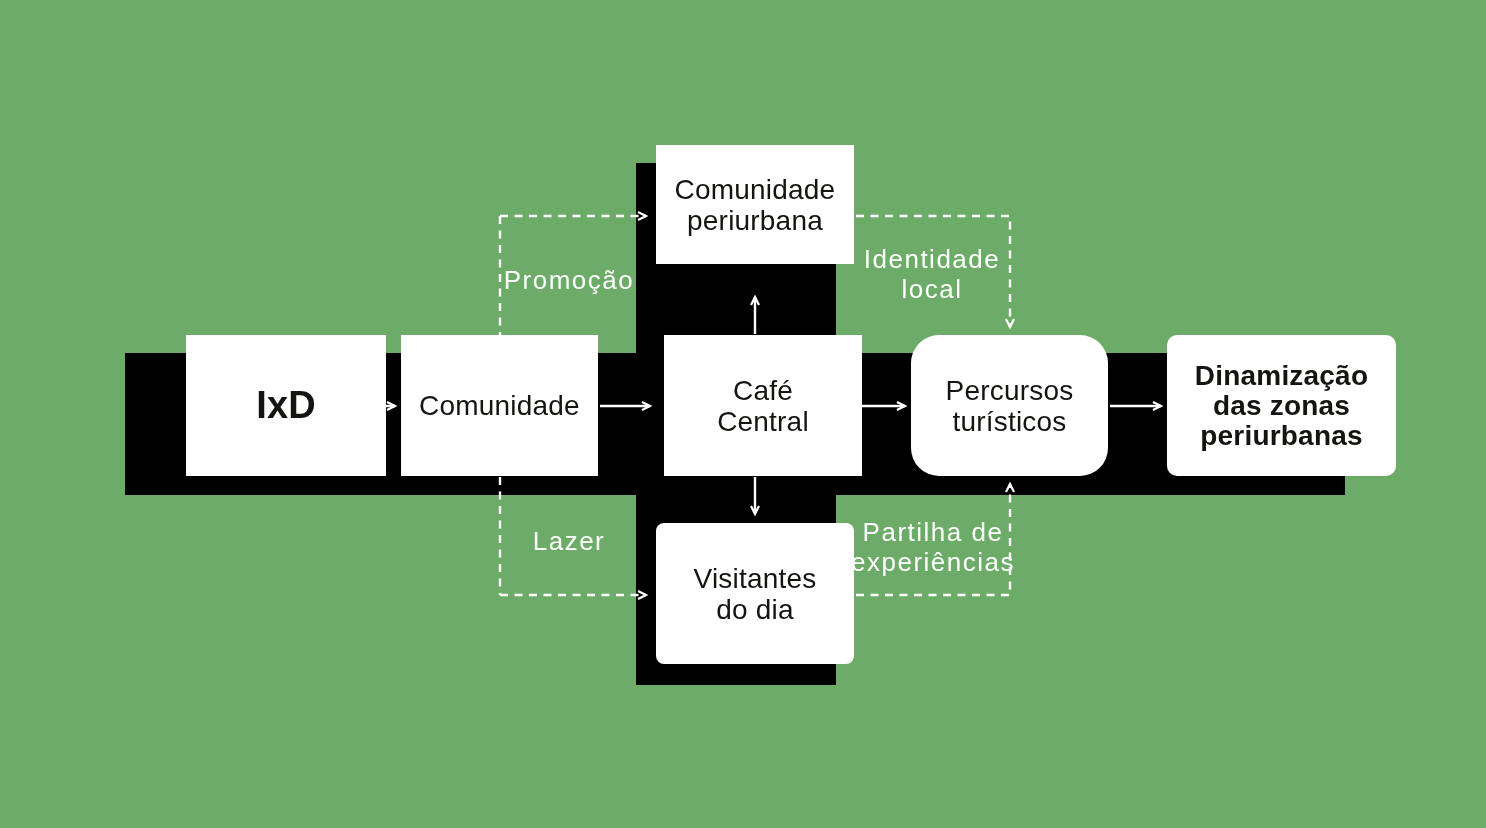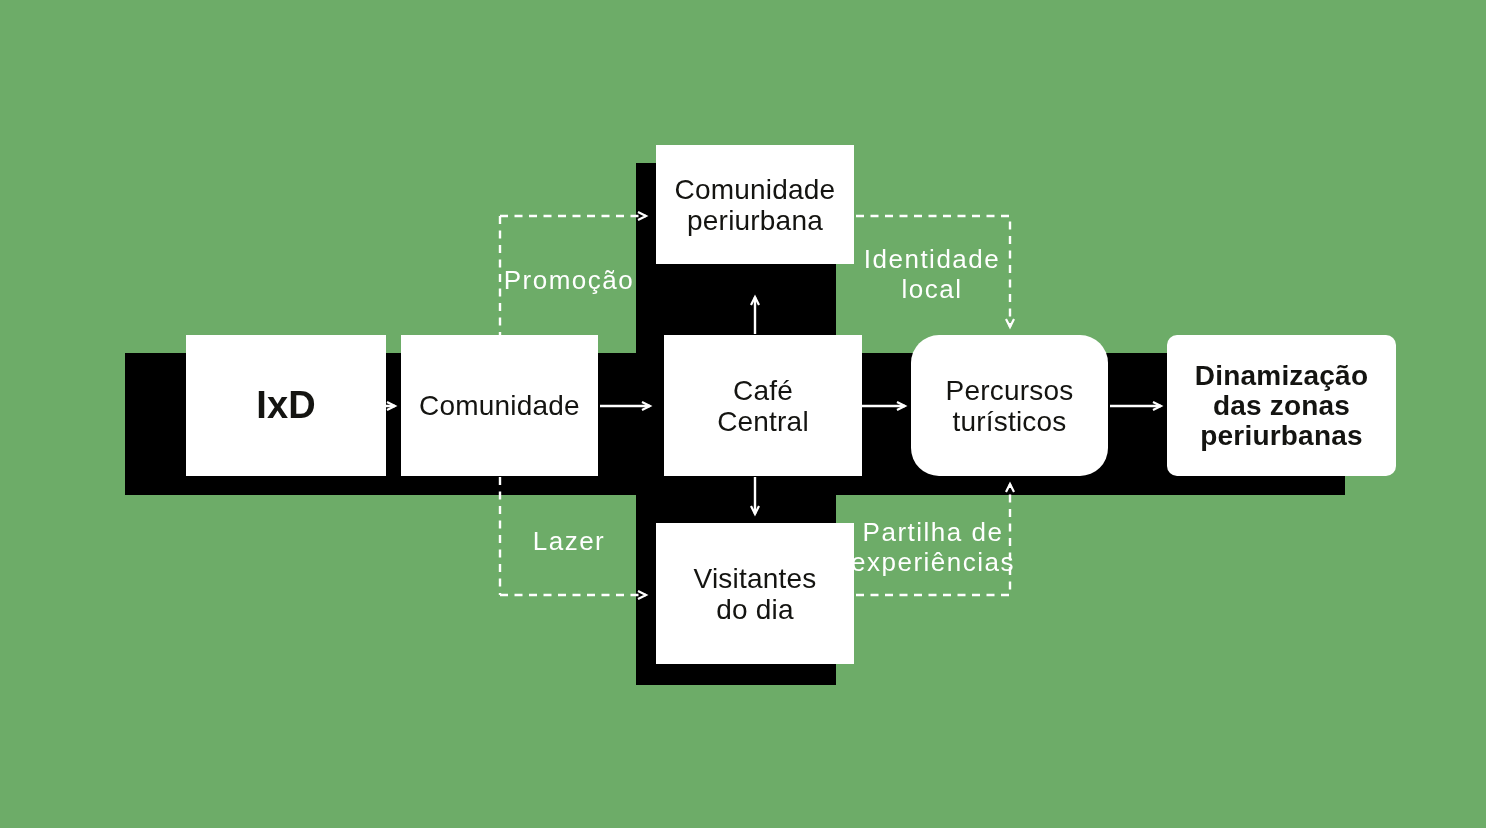--- a/index.html
+++ b/index.html
@@ -71,21 +71,21 @@
   .node-label.bold{
     font-weight:bold;
     line-height:30px;
   }
   .node-ixd{left:143px;top:335px;width:200px;height:141px;margin-left:43px;}
   .node-interface{left:401px;top:335px;width:197px;height:141px;}
   .node-cafe{left:656px;top:335px;width:198px;height:141px;margin-left:8px;}
   .node-percursos{left:911px;top:335px;width:197px;height:141px;border-radius:28px;}
   .node-dinamizacao{left:1167px;top:335px;width:229px;height:141px;border-radius:10px;}
   .node-comunidade{left:656px;top:145px;width:198px;height:119px;}
-  .node-visitantes{left:656px;top:523px;width:198px;height:141px;}
+  .node-visitantes{left:656px;top:523px;width:198px;height:141px;border-radius:8px;}
   .edge-label{
     position:absolute;
     z-index:4;
     color:var(--connector);
     font-size:26px;
     line-height:30px;
     letter-spacing:1.5px;
     text-align:center;
     white-space:pre-line;
     transform:translate(-50%,-50%);

